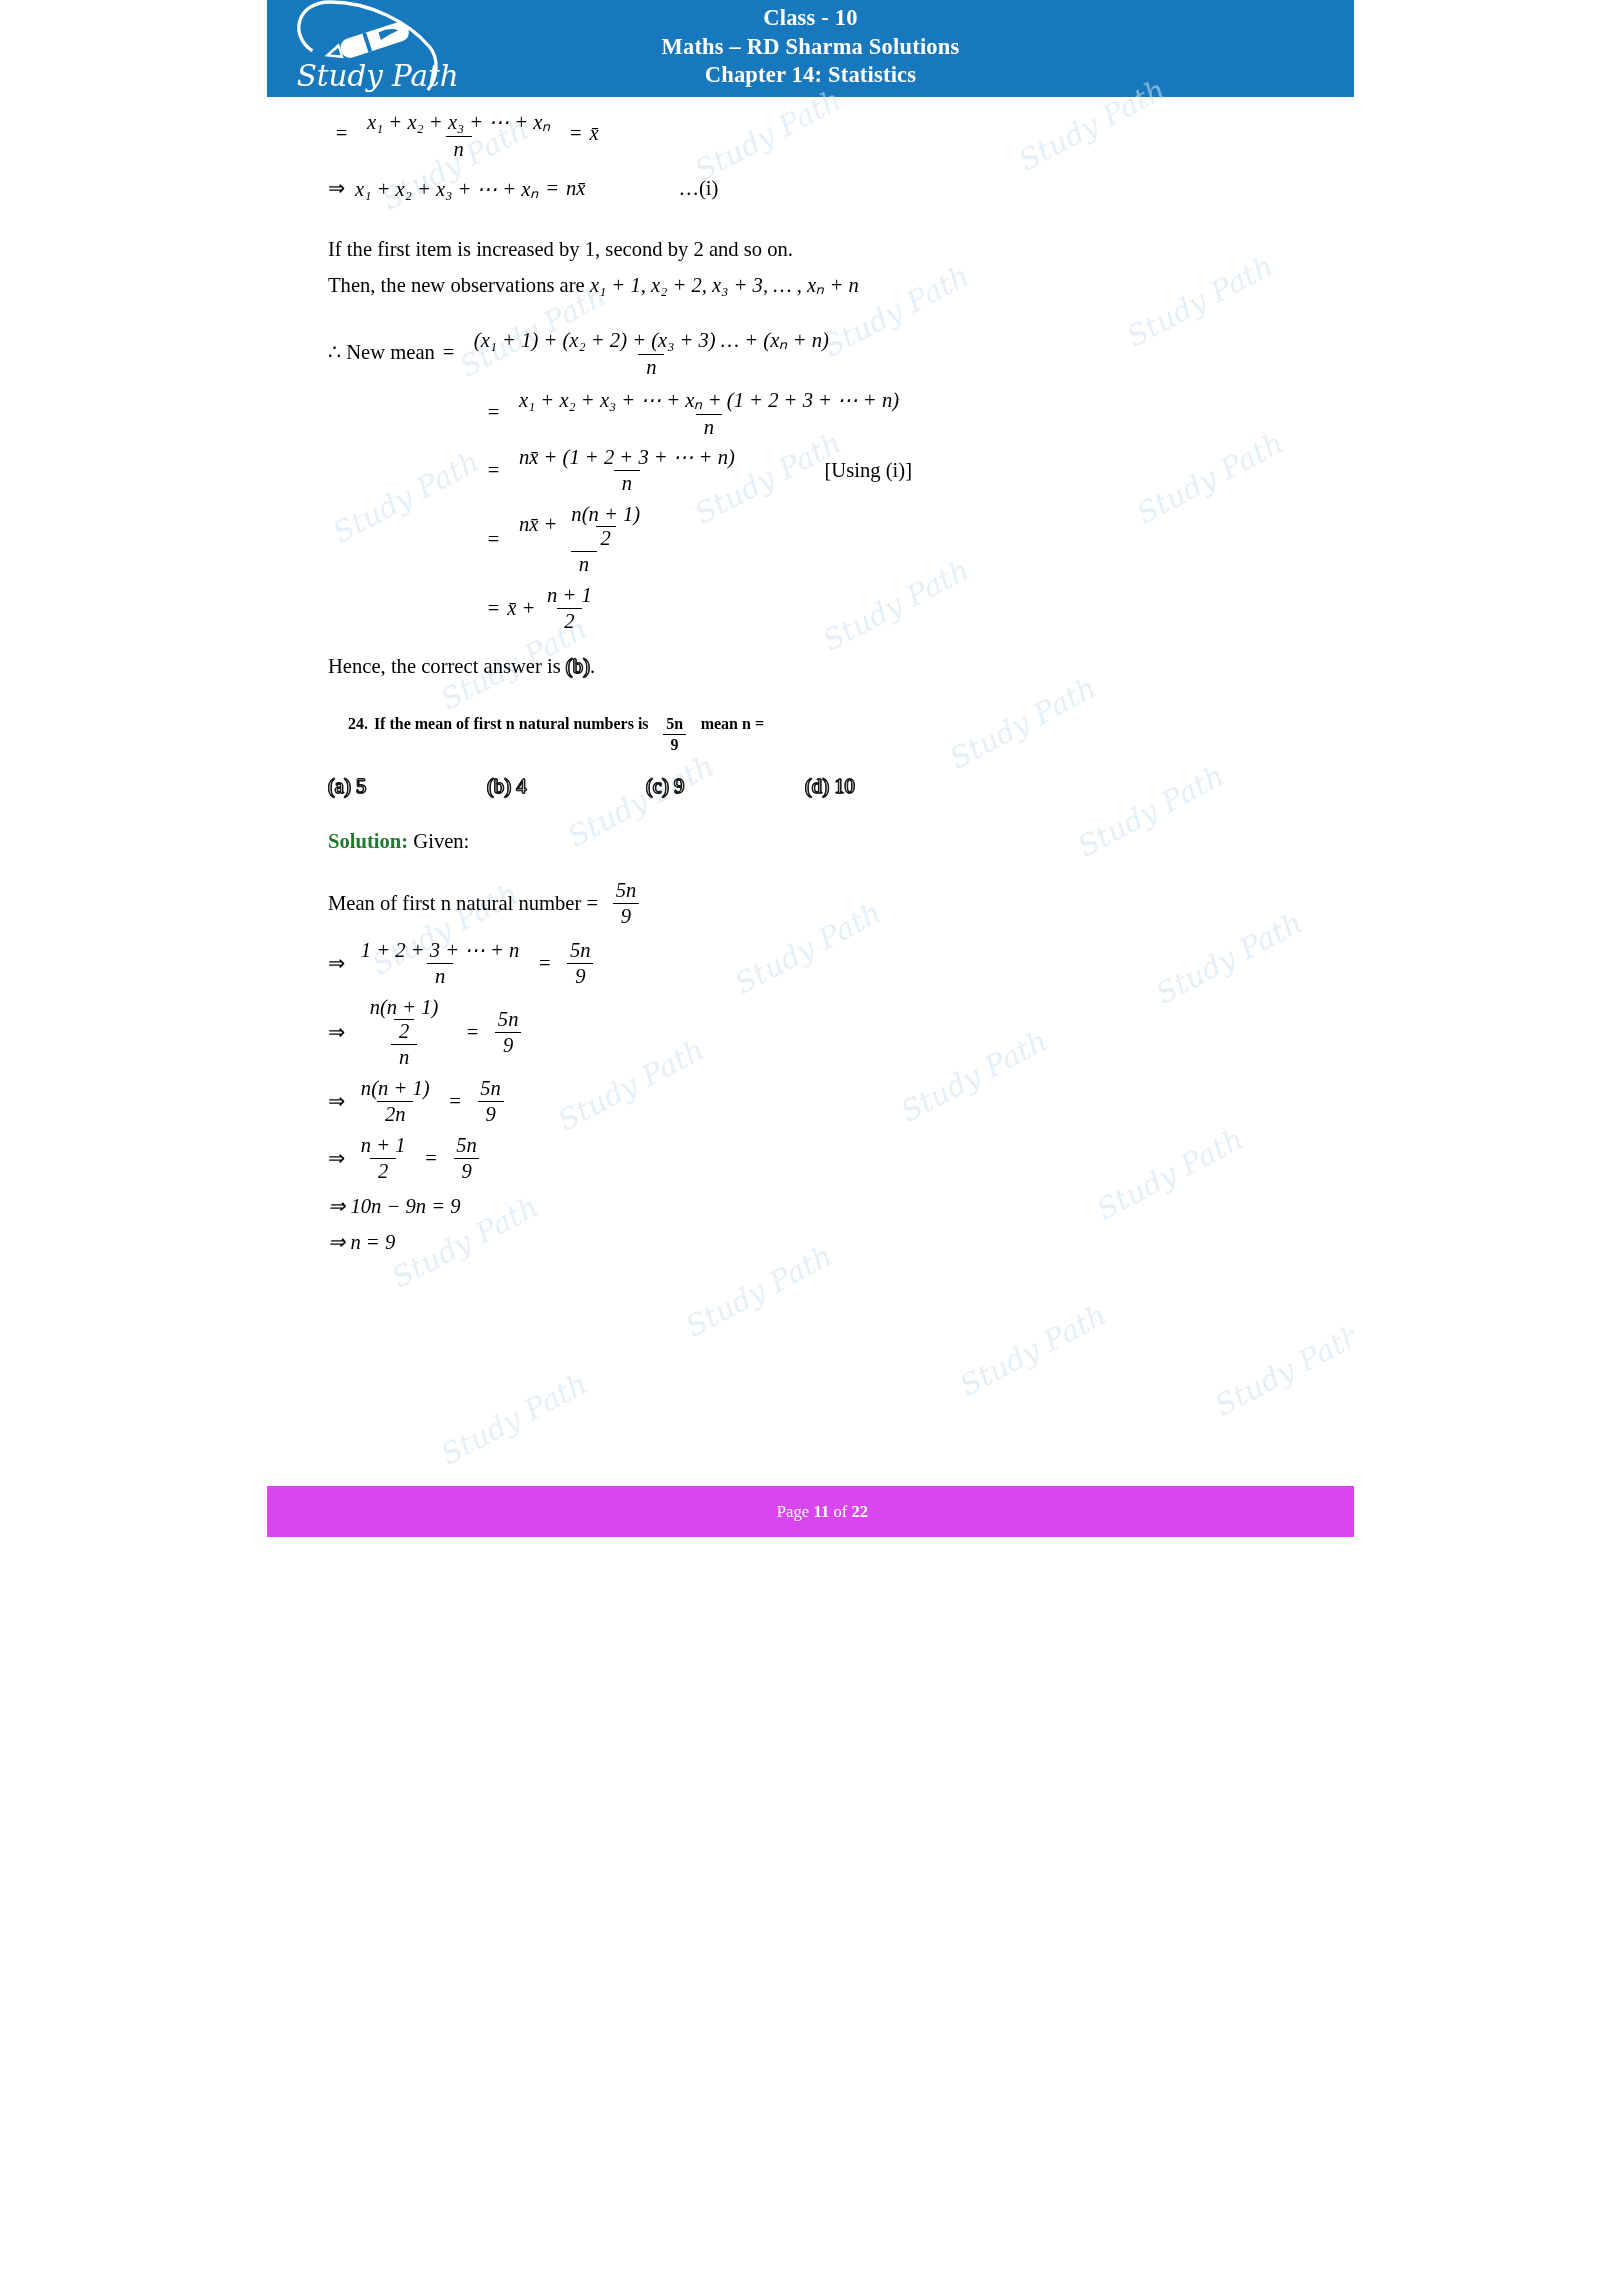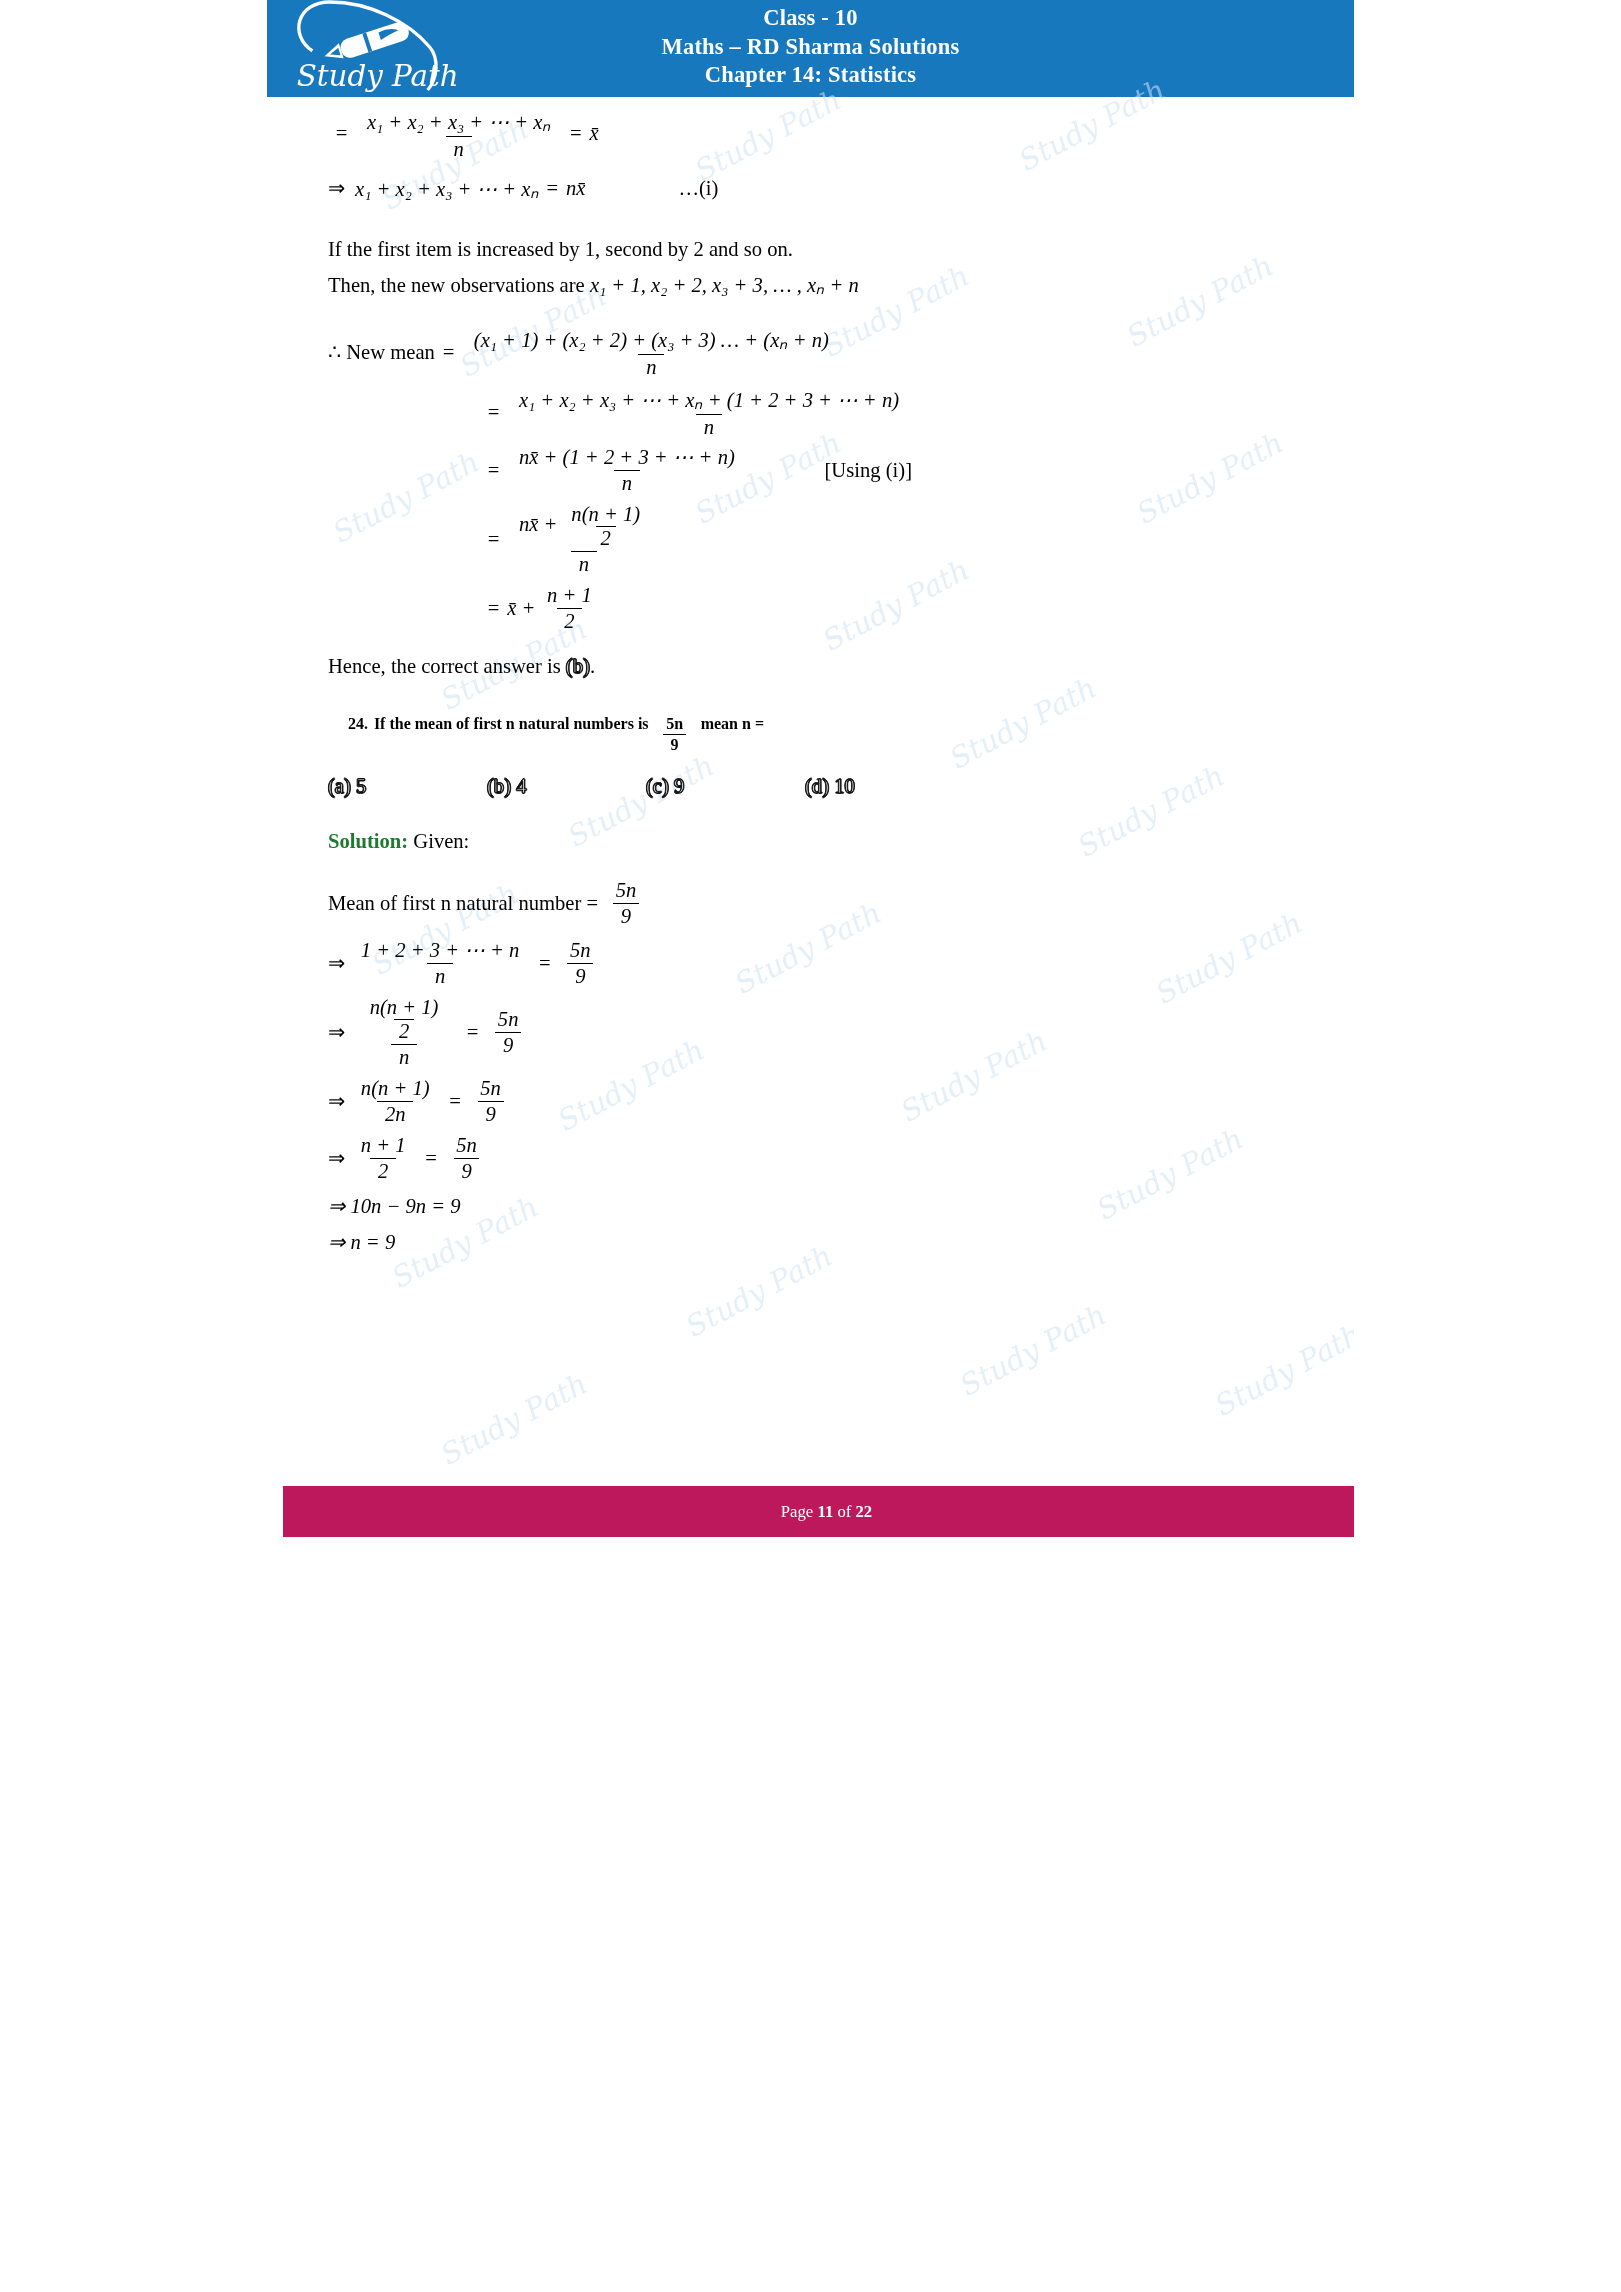--- a/index.html
+++ b/index.html
@@ -51,31 +51,32 @@
     letter-spacing: 0.2px;
     font-weight: 700;
   }
   .header-titles .hline1 { font-size: 22.5px; }
   .header-titles .hline2 { font-size: 22.5px; }
   .header-titles .hline3 { font-size: 22.5px; }
 
   
   .footer {
     position: absolute;
-    left: 16px;
+    left: 0;
     bottom: 0;
     width: 100%;
     height: 51px;
-    background: #be185d;
+    background: #d946ef;
     color: #ffffff;
     display: flex;
     align-items: center;
     justify-content: center;
     font-size: 16.7px;
     font-family: "Liberation Serif", serif;
+    padding-left: 12px;
   }
   .footer b { font-weight: 700; }
 
   
   .content {
     position: relative;
     padding: 9.8px 45px 0 61px;
     z-index: 2;
   }
   .txt {

